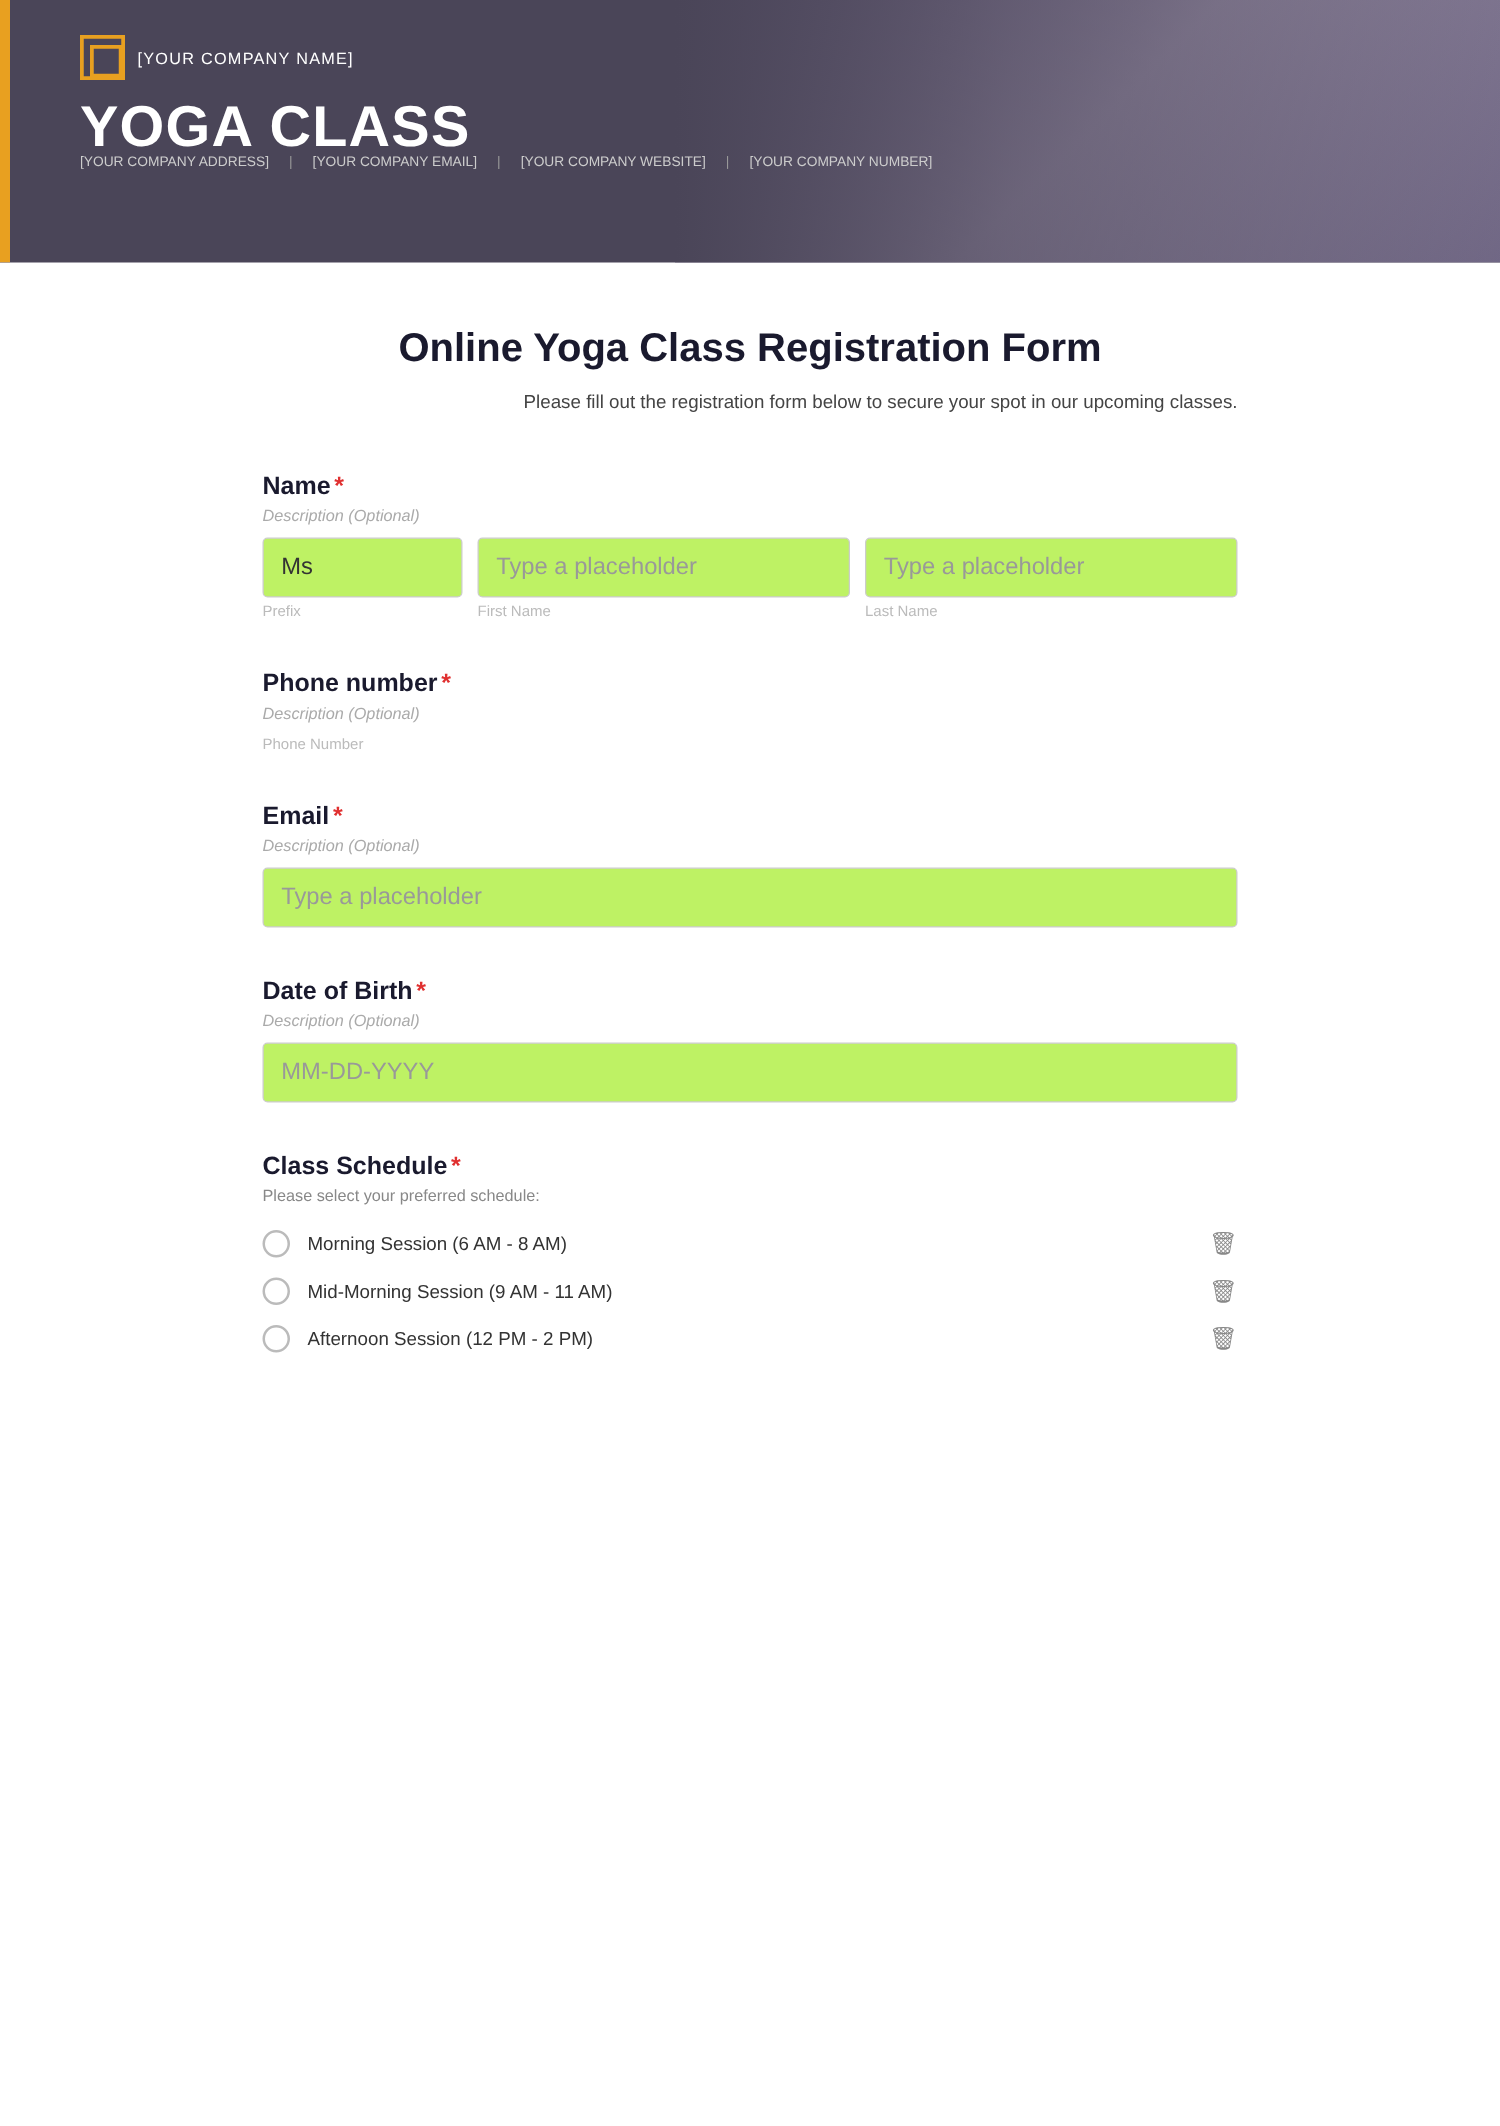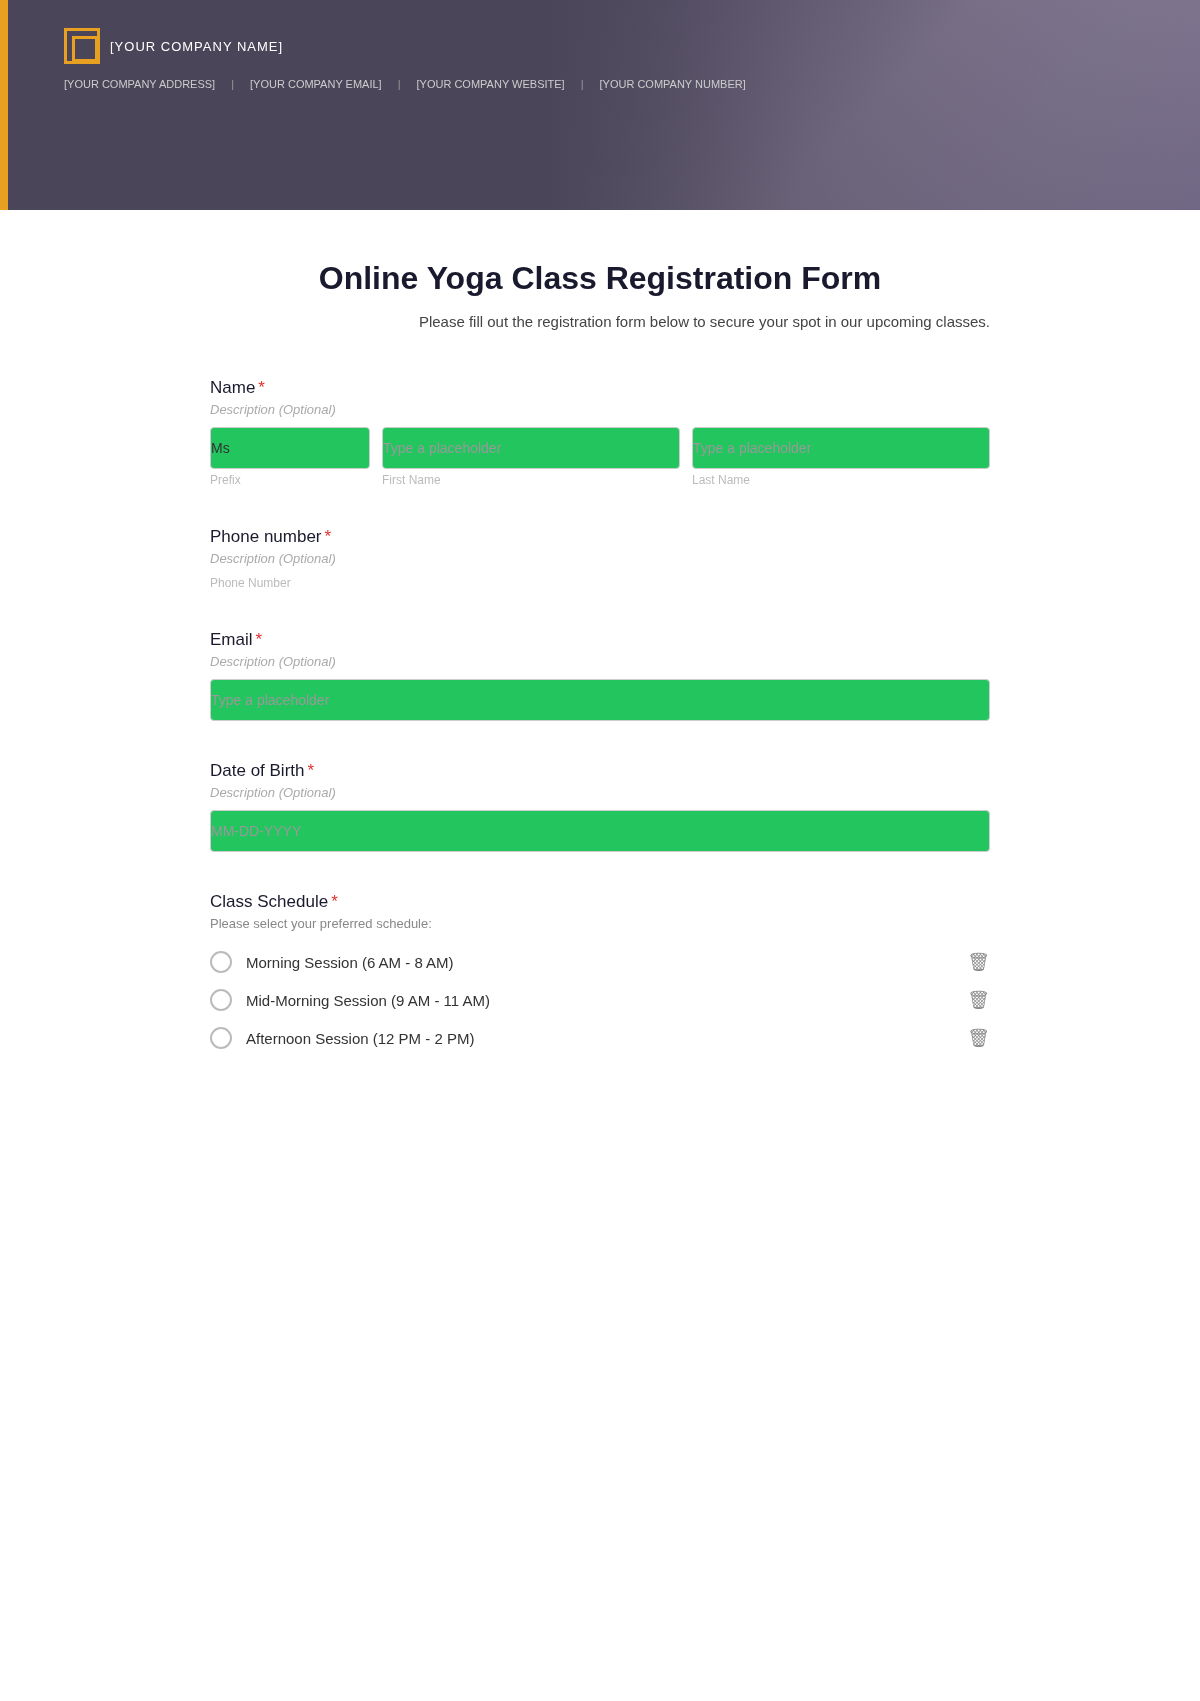--- a/index.html
+++ b/index.html
@@ -120,22 +120,22 @@
       color: #444;
       font-size: 15px;
       margin-bottom: 48px;
     }
 
     
     .form-section {
       margin-bottom: 40px;
     }
     .field-label {
-      font-size: 17px;
-      font-weight: 400;
+      font-size: 20px;
+      font-weight: 700;
       color: #1a1a2e;
       margin-bottom: 4px;
       margin-top: 22px;
     }
     .required-star {
       color: #e03030;
       margin-left: 3px;
     }
     .field-description {
       color: #aaa;
@@ -147,25 +147,25 @@
       color: #bbb;
       font-size: 12px;
       margin-top: 4px;
     }
 
     
     .input-field {
       width: 100%;
       border: 1px solid #ccc;
       border-radius: 4px;
-      padding: 12px 0;
-      font-size: 14px;
+      padding: 12px 14px;
+      font-size: 19px;
       color: #333;
       outline: none;
-      background: #22c55e;
+      background: #bef264;
     }
     .input-field::placeholder {
       color: #999;
     }
 
     
     .name-row {
       display: flex;
       gap: 12px;
     }
@@ -221,20 +221,21 @@
 
 <div class="header">
   <div class="header-left-accent"></div>
   <div class="header-bg-yoga"></div>
   <div class="header-bg-image"></div>
   <div class="header-content">
     <div class="company-logo">
       <div class="logo-icon"></div>
       <span class="company-name">[YOUR COMPANY NAME]</span>
     </div>
+    <div class="header-title">YOGA CLASS</div>
     <div class="header-contact">
       <span>[YOUR COMPANY ADDRESS]</span>
       <span class="sep">|</span>
       <span>[YOUR COMPANY EMAIL]</span>
       <span class="sep">|</span>
       <span>[YOUR COMPANY WEBSITE]</span>
       <span class="sep">|</span>
       <span>[YOUR COMPANY NUMBER]</span>
     </div>
   </div>

